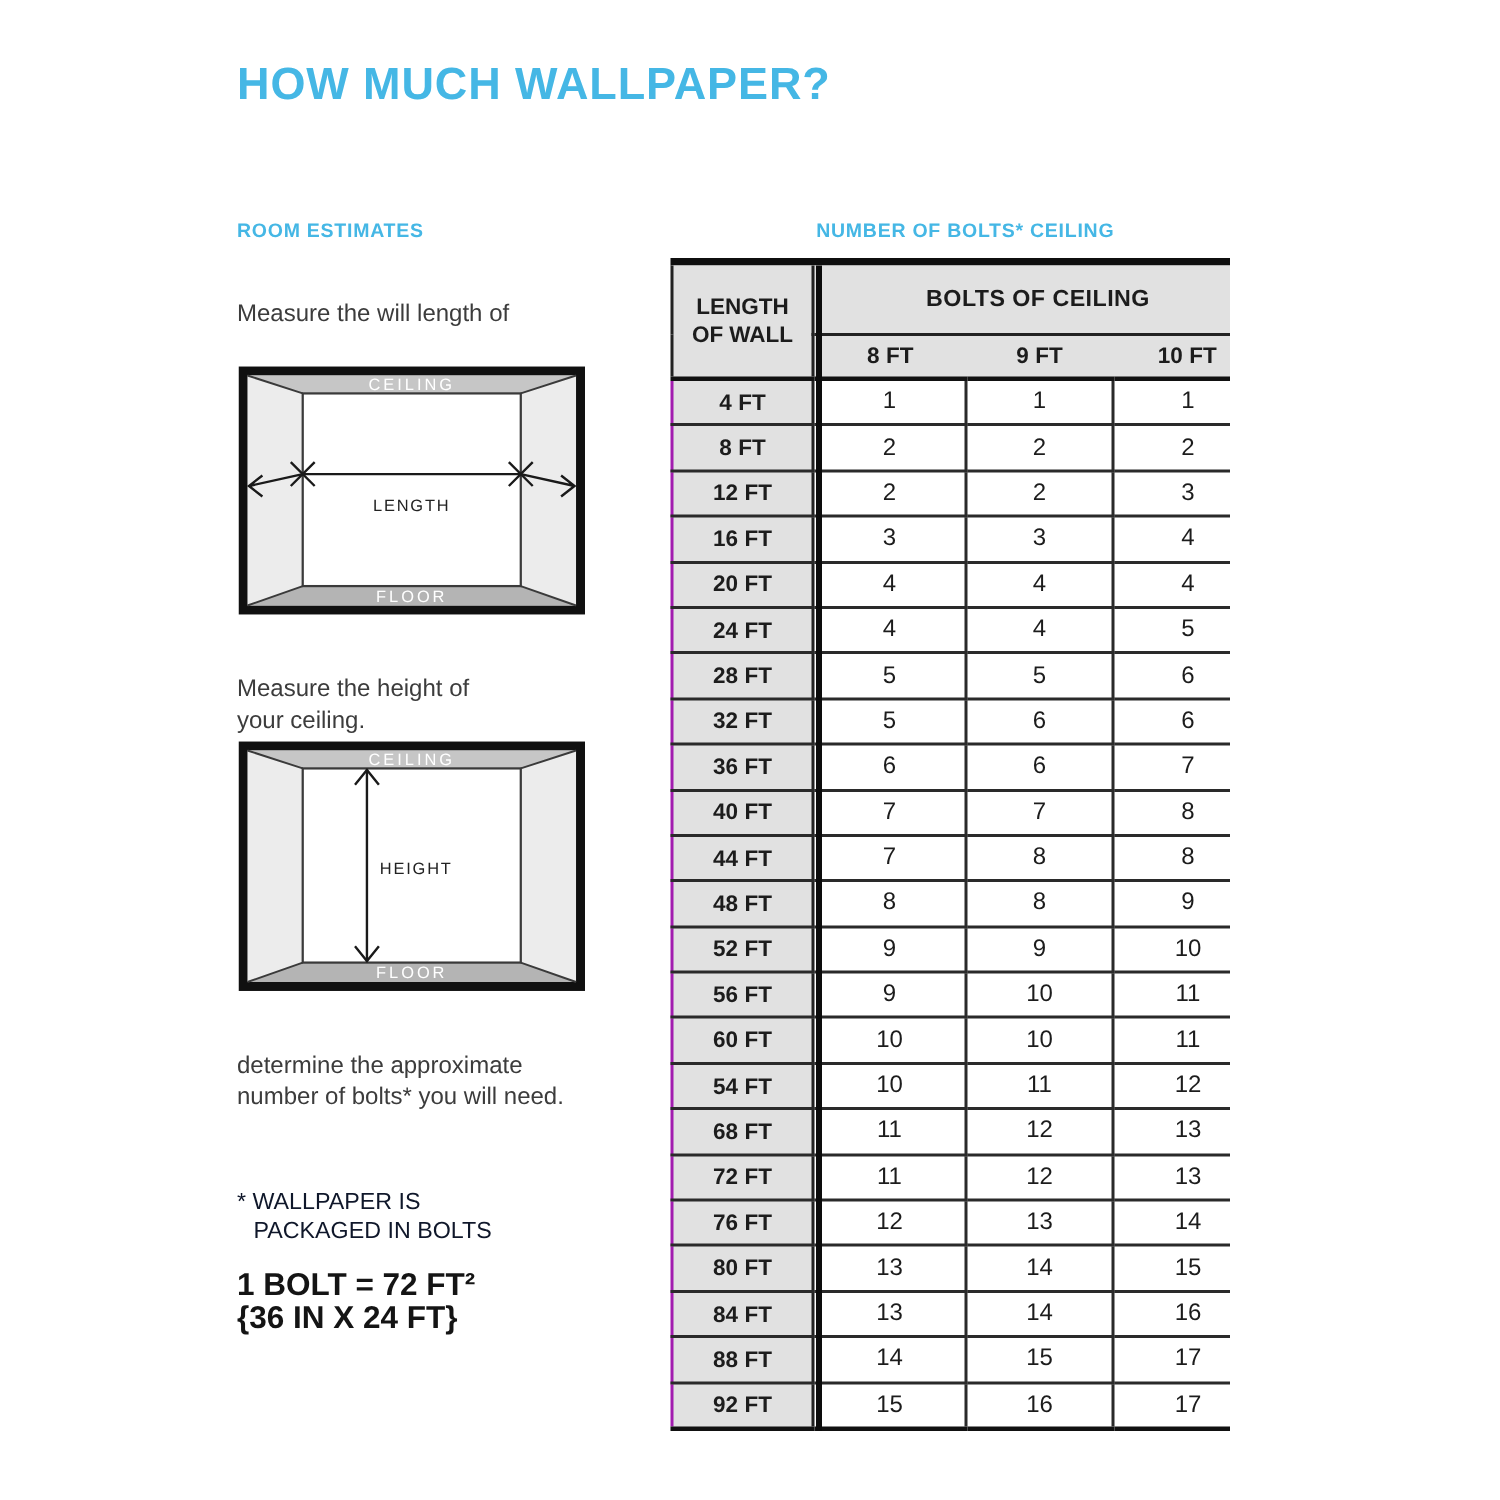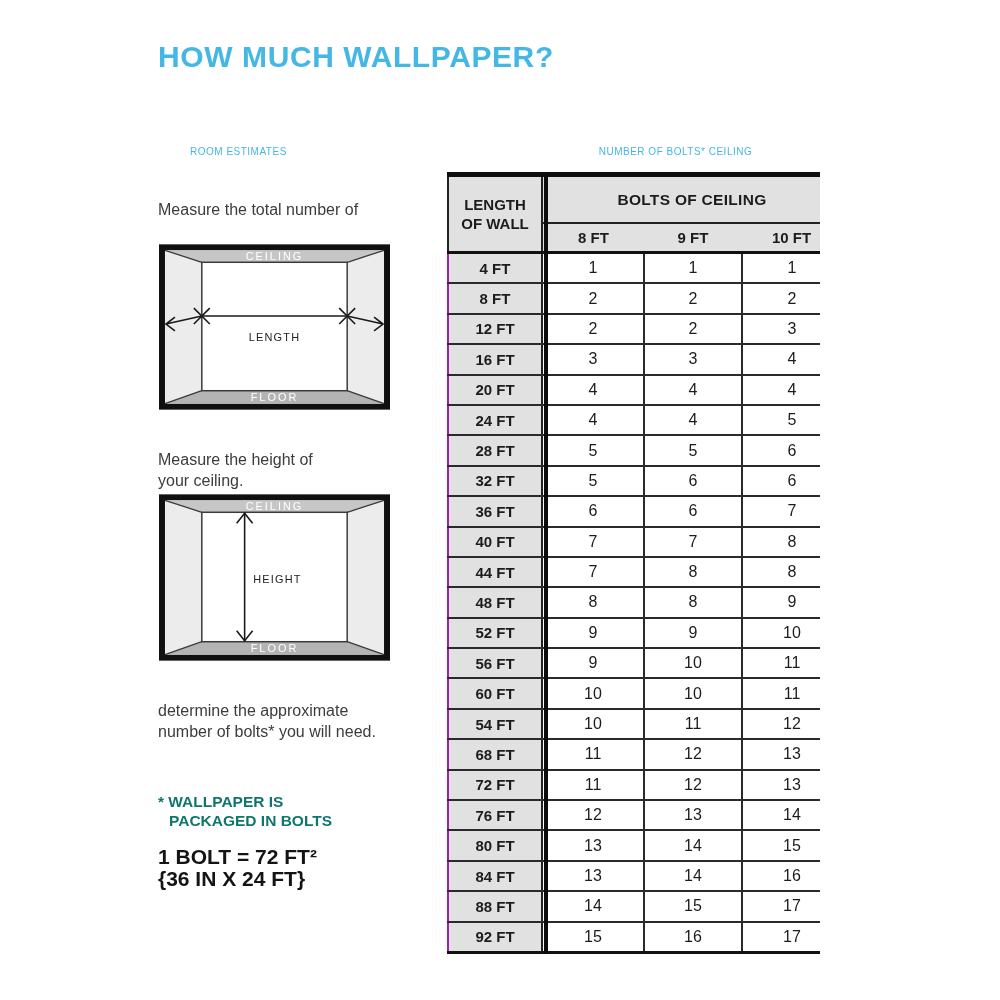--- a/index.html
+++ b/index.html
@@ -6,35 +6,35 @@
   .page {
     position:relative; width:820px; height:1000px; background:#ffffff;
     font-family:"Liberation Sans", sans-serif; overflow:hidden;
   }
   .title {
     position:absolute; left:158px; top:40px; margin:0;
     font-size:30px; font-weight:bold; letter-spacing:.6px;
     color:var(--accent,#45b7e5); white-space:nowrap;
   }
   .section-heading {
-    position:absolute; font-size:10px; font-weight:normal; letter-spacing:.5px;
-    color:var(--accent,#45b7e5); white-space:nowrap;margin-left:32px;
+    position:absolute; font-size:13px; font-weight:bold; letter-spacing:.5px;
+    color:var(--accent,#45b7e5); white-space:nowrap;
   }
   #room-heading  { left:158px; top:146px; }
   #table-heading { left:447px; top:146px; width:393px; text-align:center; }
   .body-text {
     position:absolute; left:158px; font-size:16px; color:#3c3c3c; line-height:21px;
   }
   .body-text .line { display:block; white-space:nowrap; }
   #para1 { top:183px; }
   #para2 { top:433px; }
   #para3 { top:684px; }
   .note-text {
-    position:absolute; left:158px; top:792px; font-size:15.5px; font-weight:bold;
-    color:#0f766e; line-height:19px;
+    position:absolute; left:158px; top:792px; font-size:15.5px; font-weight:normal;
+    color:#0f172a; line-height:19px;
   }
   .note-text .line { display:block; white-space:nowrap; }
   .note-text .line + .line { padding-left:11px; }
   .spec-text {
     position:absolute; left:158px; top:846px; font-size:21px; font-weight:bold;
     color:#141414; line-height:22px;
   }
   .spec-text .line { display:block; white-space:nowrap; }
   .diagram { position:absolute; left:159px; width:231px; }
   #diagram-length { top:244px; height:166px; }
@@ -83,21 +83,21 @@
 </head>
 <body>
 
 <div class="page">
 
   <h1 class="title">HOW MUCH WALLPAPER?</h1>
 
   <div class="section-heading" id="room-heading">ROOM ESTIMATES</div>
 
   <p class="body-text" id="para1">
-      <span class="line">Measure the total number of</span>
+      <span class="line">Measure the will length of</span>
     </p>
 
   <svg class="diagram" id="diagram-length" viewBox="0 0 232 166">
     <rect x="3" y="3" width="226" height="160" fill="#ececec" stroke="#101010" stroke-width="6"></rect>
     <polygon points="6,6 226,6 189,18 43,18" fill="#c6c6c6"></polygon>
     <polygon points="6,160 226,160 189,147 43,147" fill="#b4b4b4"></polygon>
     <rect x="43" y="18" width="146" height="129" fill="#ffffff" stroke="#3a3a3a" stroke-width="1.5"></rect>
     <path d="M6,6 L43,18 M226,6 L189,18 M6,160 L43,147 M226,160 L189,147" stroke="#3a3a3a" stroke-width="1.3" fill="none"></path>
     <g stroke="#1a1a1a" stroke-width="1.6" fill="none">
       <path d="M43,72 L189,72"></path>

